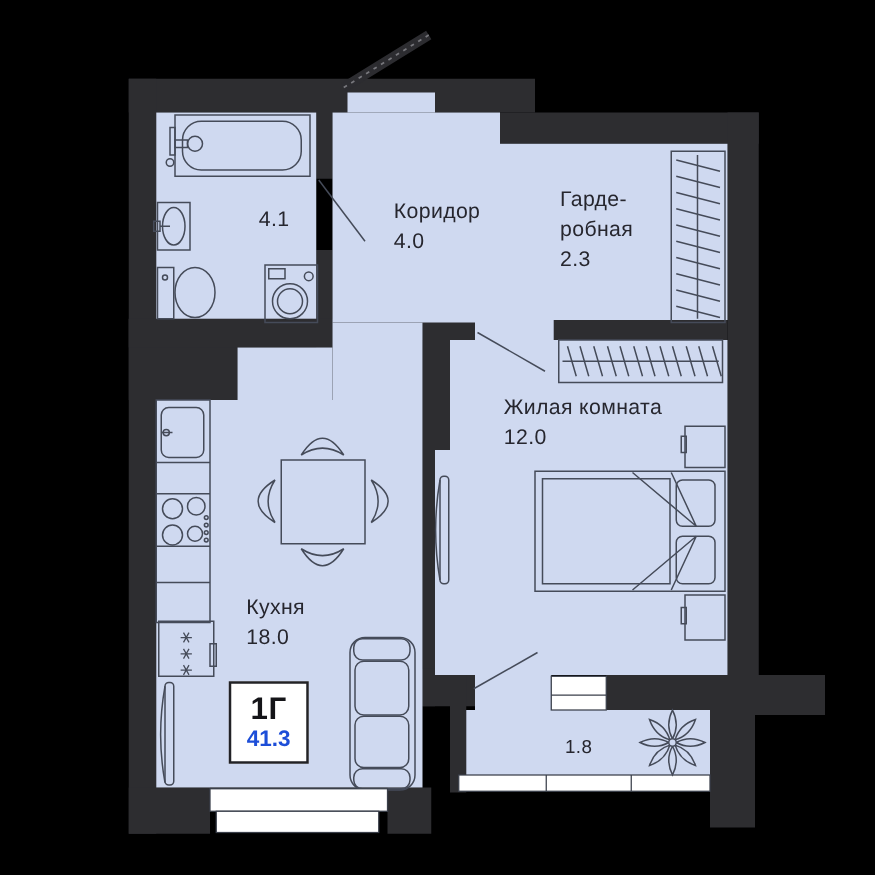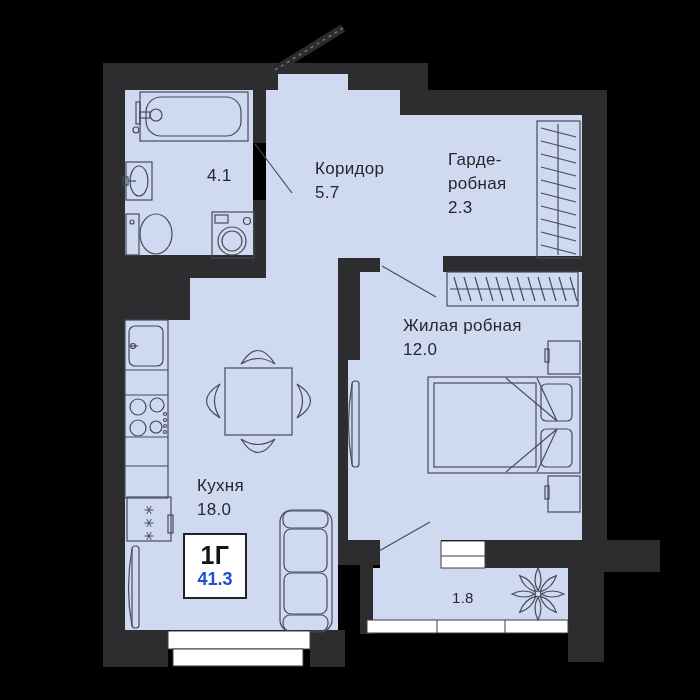--- a/index.html
+++ b/index.html
@@ -4,21 +4,21 @@
 <style>
   html,body{margin:0;padding:0;background:#000;}
   .stage{position:relative;width:700px;height:700px;background:var(--background,#000);overflow:hidden;
          font-family:"Liberation Sans",sans-serif;padding-left:27px;}
   .w{position:absolute;background:var(--wall,#2d2d30);}
   .f{position:absolute;background:var(--floor,#cfd9f0);}
   .svgLayer{position:absolute;left:0;top:0;}
   .lbl{position:absolute;color:var(--text,#26262e);font-size:17px;font-weight:500;
        letter-spacing:.3px;line-height:24px;white-space:nowrap;}
   .lbl .num{font-weight:500;}
-  .unitBox{position:absolute;left:183px;top:533px;width:60px;height:62px;background:#fff;
+  .unitBox{position:absolute;left:183px;top:545px;width:60px;height:62px;background:#fff;
            border:2px solid #222226;display:flex;flex-direction:column;align-items:center;
            justify-content:center;}
   .unitBox .t{font-size:25px;font-weight:800;color:#141418;letter-spacing:.5px;line-height:26px;}
   .unitBox .a{font-size:18px;font-weight:600;color:#1d4ed8;line-height:22px;}
   .balconyLbl{font-size:15px;}
 </style>
 </head>
 <body>
 
 <div class="stage">
@@ -198,29 +198,29 @@
       <path transform="rotate(315)" d="M0,-3 Q6,-14 0,-26 Q-6,-14 0,-3 Z"></path>
       <circle r="3"></circle>
     </g>
   </svg>
 
   <div class="lbl" style="left:207px;top:164px">
     <span class="num">4.1</span>
   </div>
   <div class="lbl" style="left:315px;top:157px">
     <div>Коридор</div>
-    <div class="num">5.7</div>
+    <div class="num">4.0</div>
   </div>
   <div class="lbl" style="left:448px;top:148px">
     <div>Гарде-</div>
     <div>робная</div>
     <div class="num">2.3</div>
   </div>
   <div class="lbl" style="left:403px;top:314px">
-    <div>Жилая робная</div>
+    <div>Жилая комната</div>
     <div class="num">12.0</div>
   </div>
   <div class="lbl" style="left:197px;top:474px">
     <div>Кухня</div>
     <div class="num">18.0</div>
   </div>
   <div class="lbl balconyLbl" style="left:452px;top:586px">
     <span class="num">1.8</span>
   </div>
 

